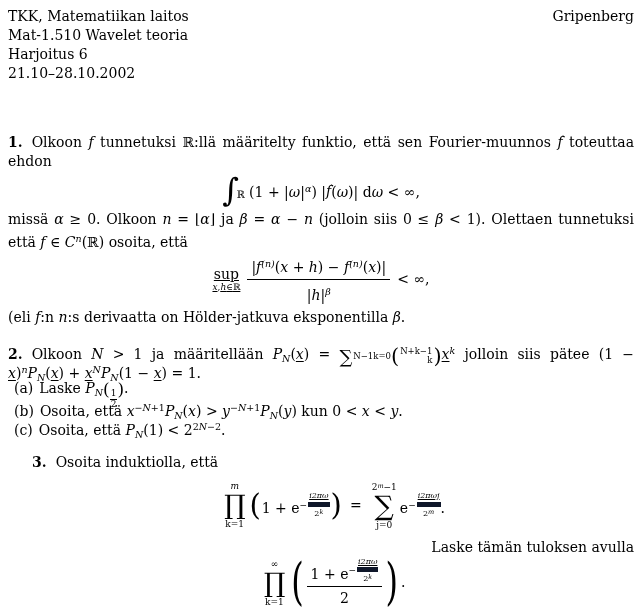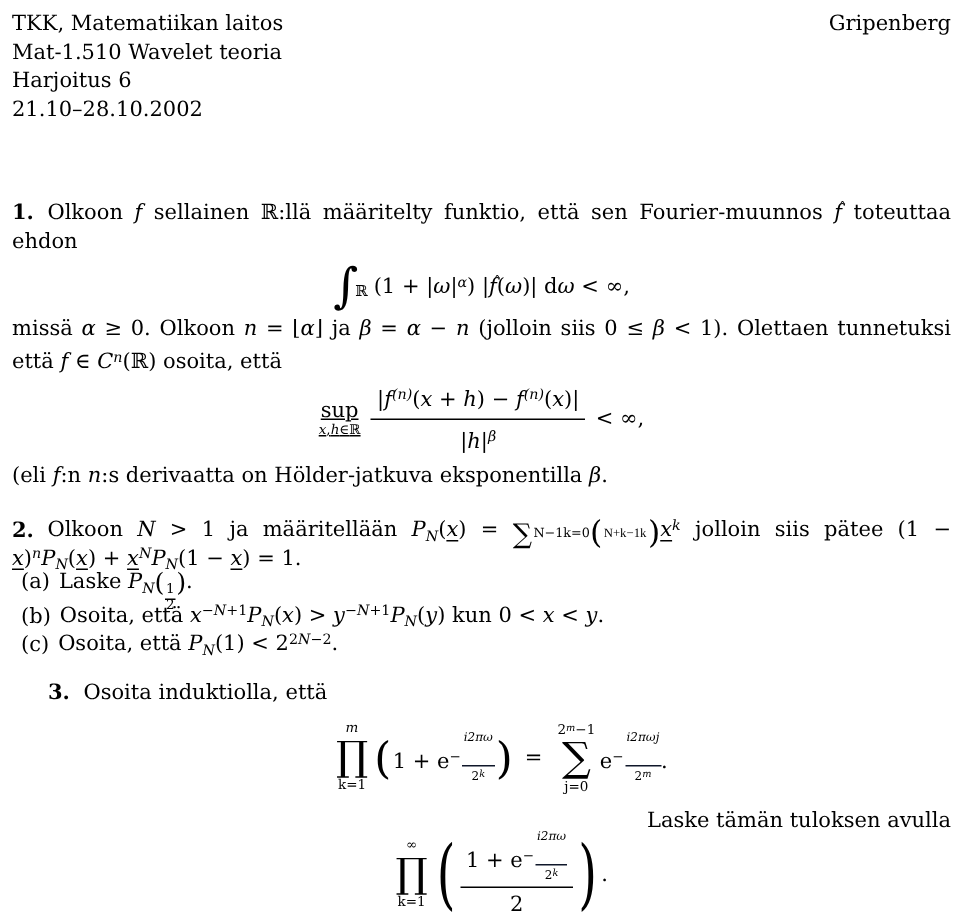--- a/index.html
+++ b/index.html
@@ -25,29 +25,29 @@
   .supop{font-size:14px;line-height:15px;}
   .limrow{font-size:9px;line-height:10px;}
   .frac{display:inline-flex;flex-direction:column;align-items:center;}
   .num{padding:0 4px 2px;border-bottom:1px solid #000;white-space:nowrap;}
   .den{padding-top:2px;white-space:nowrap;}
   .rel{margin-left:7px;white-space:nowrap;}
   .fhat{position:relative;display:inline-block;}
   .hat{position:absolute;left:3px;top:-3px;font-size:10px;}
   .exp{display:inline-flex;align-items:center;vertical-align:5px;font-size:9px;line-height:9px;}
   .efrac{display:inline-flex;flex-direction:column;align-items:center;margin-left:1px;font-size:8px;line-height:8.5px;}
-  .efn{border-bottom:1px solid #0f172a;padding:0 1px 14px;}
+  .efn{border-bottom:5px solid #0f172a;padding:0 1px 1px;text-decoration:underline;}
   .efd{padding-top:1px;white-space:nowrap;}
   .efk{font-size:6.5px;vertical-align:2px;}
   .isum{display:inline-flex;align-items:center;vertical-align:-4px;}
   .sig{font-size:18px;line-height:18px;}
   .ilim{display:inline-flex;align-items:flex-start;margin-left:1px;font-size:8.5px;line-height:9px;}
   .binom{display:inline-flex;align-items:center;vertical-align:-4px;}
   .bp{font-size:21px;line-height:21px;}
-  .bstack{display:inline-flex;flex-direction:row;align-items:flex-end;font-size:8.5px;line-height:9px;padding:0 1px;font-family:Liberation Serif, serif;}
+  .bstack{display:inline-flex;flex-direction:column;align-items:flex-end;font-size:8.5px;line-height:9px;padding:0 1px;}
   .bigop{display:inline-flex;flex-direction:column;align-items:center;margin:0 3px;}
   .oplim{font-size:9px;line-height:10px;white-space:nowrap;}
   .opglyph{font-size:27px;line-height:28px;}
   .gp1{font-size:29px;line-height:30px;margin:0 1px;}
   .gp2{font-size:32px;line-height:33px;display:inline-block;transform:scaleY(1.6);margin:0 3px;}
   .eqs{margin:0 7px;}
   .mp{font-size:17px;line-height:17px;vertical-align:-2px;}
   .sfrac{display:inline-flex;flex-direction:column;align-items:center;font-size:9px;line-height:9.5px;vertical-align:-3px;}
   .sfn{border-bottom:1px solid #000;padding:0 1px;}
   .item{margin-left:6px;}
@@ -68,21 +68,21 @@
 
   <div class="hrow ln">
       <span>TKK, Matematiikan laitos</span>
       <span>Gripenberg</span>
     </div>
   <div class="ln">Mat-1.510 Wavelet teoria</div>
   <div class="ln">Harjoitus 6</div>
   <div class="ln">21.10–28.10.2002</div>
 
   <div class="p1">
-    <div class="ln jline"><span class="pn">1.</span><span>Olkoon </span><span class="it">f</span><span> sellainen </span><span>ℝ</span><span>:llä määritelty funktio, että sen Fourier-muunnos </span><span class="fhat"><span class="it">f</span><span class="hat">ˆ</span></span><span> toteuttaa</span></div>
+    <div class="ln jline"><span class="pn">1.</span><span>Olkoon </span><span class="it">f</span><span> tunnetuksi </span><span>ℝ</span><span>:llä määritelty funktio, että sen Fourier-muunnos </span><span class="fhat"><span class="it">f</span><span class="hat">ˆ</span></span><span> toteuttaa</span></div>
     <div class="ln">ehdon</div>
 
     <div class="disp f1d"><span class="deq">
           <span class="bigint">∫</span>
           <span class="intsub">ℝ</span>
           <span><span>(1 + |</span><span class="it">ω</span><span>|</span><span class="sp it">α</span><span>) |</span><span class="fhat"><span class="it">f</span><span class="hat">ˆ</span></span><span>(</span><span class="it">ω</span><span>)| d</span><span class="it">ω</span><span> &lt; ∞,</span></span>
         </span></div>
 
     <div class="ln jline"><span>missä </span><span class="it">α</span><span> ≥ 0. Olkoon </span><span class="it">n</span><span> = ⌊</span><span class="it">α</span><span>⌋ ja </span><span class="it">β</span><span> = </span><span class="it">α</span><span> − </span><span class="it">n</span><span> (jolloin siis 0 ≤ </span><span class="it">β</span><span> &lt; 1). Olettaen tunnetuksi</span></div>
     <div class="ln"><span>että </span><span class="it">f</span><span> ∈ </span><span class="it">C</span><span class="sp it">n</span><span>(</span><span>ℝ</span><span>) osoita, että</span></div>

